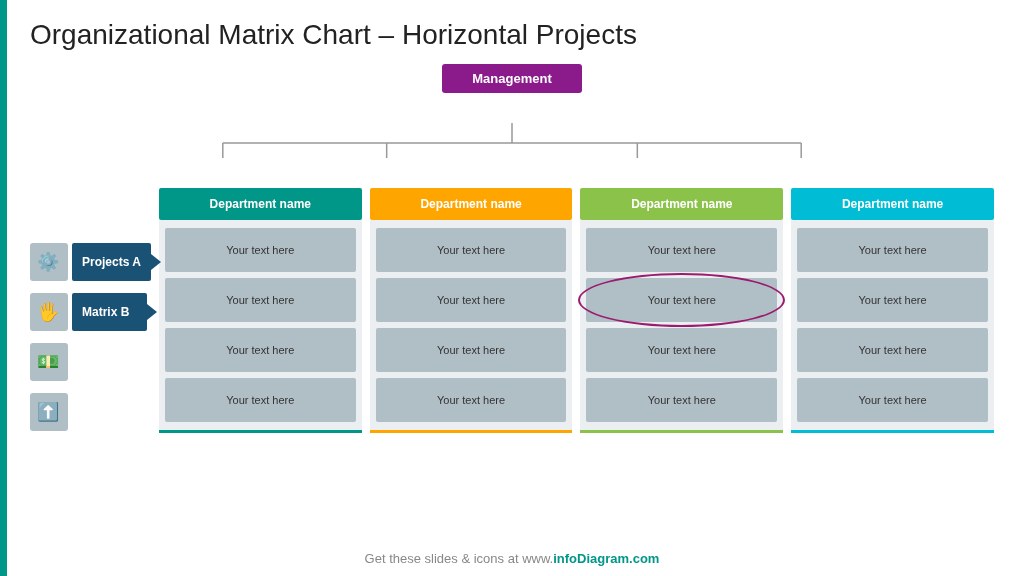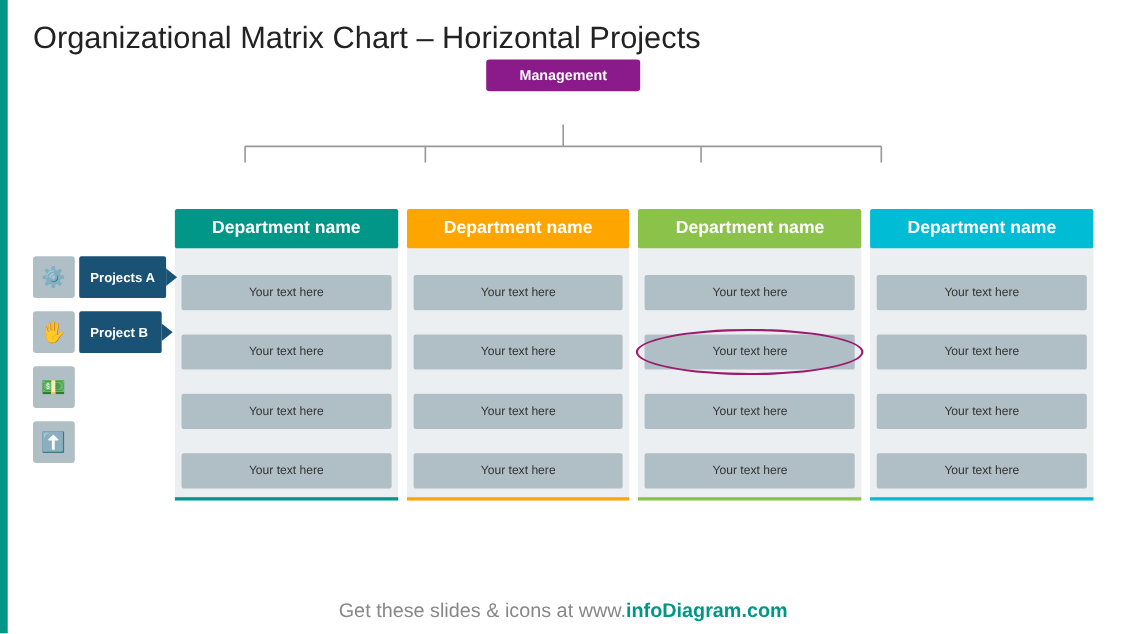--- a/index.html
+++ b/index.html
@@ -17,21 +17,21 @@
       height: 576px;
       padding: 18px 30px 10px 30px;
       display: flex;
       flex-direction: column;
     }
 
     .title {
       font-size: 28px;
       font-weight: 300;
       color: #222;
-      margin-bottom: 2px;
+      margin-bottom: 12px;
       line-height: 1.2;
     }
 
     .chart-area {
       flex: 1;
       display: flex;
       flex-direction: column;
       align-items: center;
       position: relative;
       gap: 30px;
@@ -125,27 +125,26 @@
     }
 
     .dept-col {
       flex: 1;
       display: flex;
       flex-direction: column;
     }
 
     .dept-header {
       color: #fff;
-      font-size: 16px;
+      font-size: 12px;
       font-weight: 600;
       text-align: center;
       padding: 9px 5px;
       border-radius: 2px;
       margin-bottom: 0;
-      margin-top: 12px;
     }
 
     .dept-col-0 .dept-header { background: #009688; }
     .dept-col-1 .dept-header { background: #FFA500; }
     .dept-col-2 .dept-header { background: #8BC34A; }
     .dept-col-3 .dept-header { background: #00BCD4; }
 
     .dept-content {
       flex: 1;
       background: #eceff1;
@@ -161,47 +160,46 @@
     .dept-col-2 .dept-content { border-color: #8BC34A; }
     .dept-col-3 .dept-content { border-color: #00BCD4; }
 
     .cell {
       background: #b0bec5;
       color: #333;
       font-size: 11px;
       text-align: center;
       padding: 9px 4px;
       border-radius: 2px;
-      height: 32px;
+      height: 44px;
       display: flex;
       align-items: center;
       justify-content: center;
       position: relative;
-      margin-top: 16px;
     }
 
     
     .cell-highlighted {
       position: relative;
     }
     .cell-highlighted::before {
       content: '';
       position: absolute;
       top: -5px;
       left: -8px;
       right: -8px;
       bottom: -5px;
       border: 2.5px solid #9b1b6e;
       border-radius: 50%;
       pointer-events: none;
     }
 
     .footer {
       text-align: right;
-      font-size: 18px;
+      font-size: 13px;
       color: #888;
       padding-top: 6px;
     }
 
     
     .left-accent {
       position: absolute;
       left: 0;
       top: 0;
       width: 7px;
@@ -240,21 +238,21 @@
 
     <div class="matrix-body">
 
       <div class="projects-col">
         <div class="project-item">
           <div class="project-icon">⚙️</div>
           <div class="project-label">Projects A</div>
         </div>
         <div class="project-item">
           <div class="project-icon">🖐️</div>
-          <div class="project-label">Project B</div>
+          <div class="project-label">Matrix B</div>
         </div>
         <div class="project-item">
           <div class="project-icon">💵</div>
         </div>
         <div class="project-item">
           <div class="project-icon">⬆️</div>
         </div>
       </div>
 
       <div class="dept-columns">

